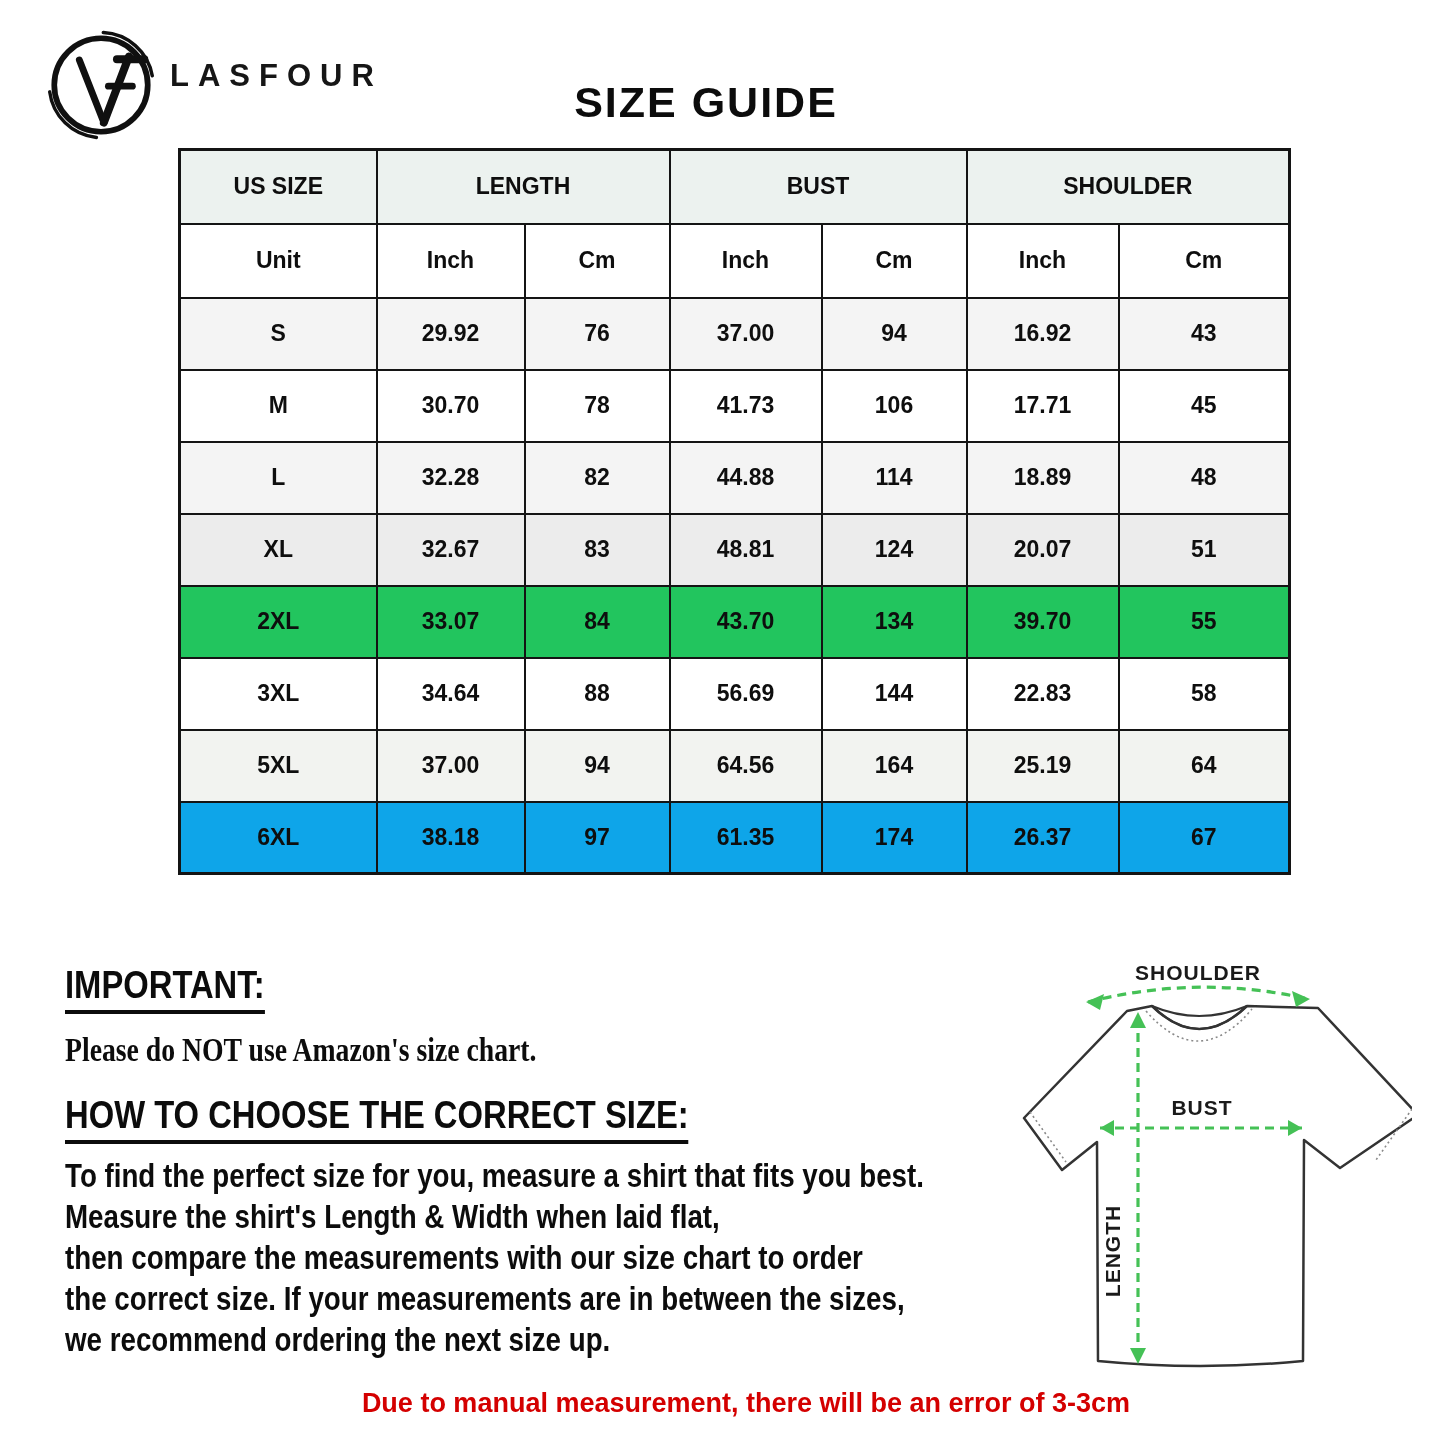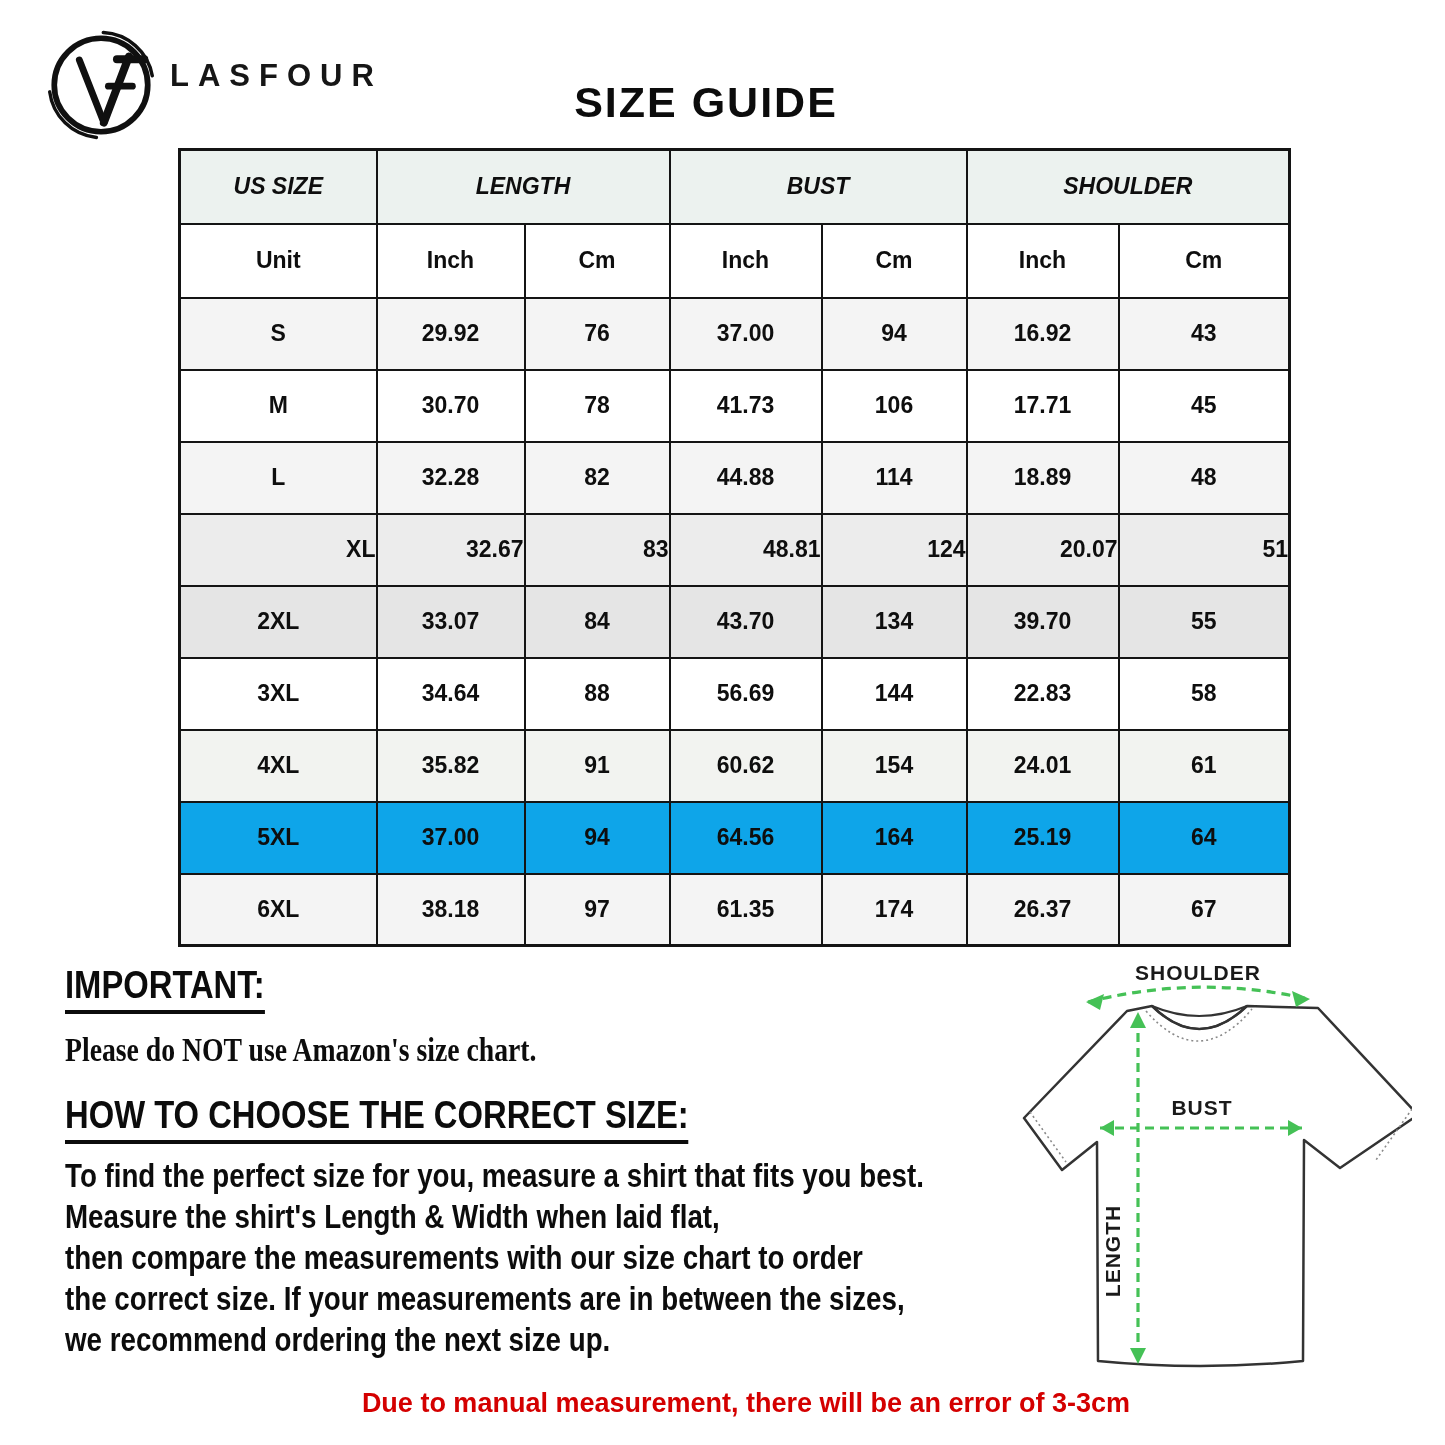--- a/index.html
+++ b/index.html
@@ -12,28 +12,28 @@
   .brand-name{font-size:31px;font-weight:bold;letter-spacing:9px;color:#161616;margin-left:12px;margin-top:-18px;}
   .page-title{position:absolute;top:78px;left:0;width:100%;text-align:center;
               font-size:43px;font-weight:bold;letter-spacing:2px;color:#0c0c0c;}
 
   
   .size-table{position:absolute;left:178px;top:148px;width:1110px;border-collapse:collapse;
               table-layout:fixed;border:3px solid #141414;}
   .size-table th,.size-table td{border:2px solid #141414;text-align:center;vertical-align:middle;
               font-weight:bold;font-size:23px;color:#0e0e0e;padding:0;background:#fff;}
   .size-table thead tr.group-row{height:74px;}
-  .size-table thead tr.group-row th{background:#ecf2ef;font-style:italic;}
+  .size-table thead tr.group-row th{background:#ecf2ef;}
   .size-table thead tr.unit-row{height:74px;}
   .size-table tbody tr{height:72px;}
   .size-table tbody tr:nth-child(1) td{background:#f4f4f4;}
   .size-table tbody tr:nth-child(2) td{background:#ffffff;}
   .size-table tbody tr:nth-child(3) td{background:#f4f4f4;}
-  .size-table tbody tr:nth-child(4) td{background:#ececec;text-align:right;}
-  .size-table tbody tr:nth-child(5) td{background:#e5e5e5;}
+  .size-table tbody tr:nth-child(4) td{background:#ececec;}
+  .size-table tbody tr:nth-child(5) td{background:#22c55e;}
   .size-table tbody tr:nth-child(6) td{background:#ffffff;}
   .size-table tbody tr:nth-child(7) td{background:#f2f3f0;}
   .size-table tbody tr:nth-child(8) td{background:#0ea5e9;}
   .size-table tbody tr:nth-child(9) td{background:#f4f4f4;}
 
   
   .cond{display:inline-block;transform:scaleX(.84);transform-origin:0 50%;white-space:nowrap;}
   .sec-heading{font-size:39px;font-weight:bold;color:#0c0c0c;
                border-bottom:4px solid #0c0c0c;padding-bottom:3px;line-height:1.1;}
   .body-line{font-size:33px;font-weight:bold;color:#0c0c0c;line-height:41px;}
@@ -150,29 +150,20 @@
       <tr>
         <td>3XL</td>
         <td>34.64</td>
         <td>88</td>
         <td>56.69</td>
         <td>144</td>
         <td>22.83</td>
         <td>58</td>
       </tr>
       <tr>
-        <td>4XL</td>
-        <td>35.82</td>
-        <td>91</td>
-        <td>60.62</td>
-        <td>154</td>
-        <td>24.01</td>
-        <td>61</td>
-      </tr>
-      <tr>
         <td>5XL</td>
         <td>37.00</td>
         <td>94</td>
         <td>64.56</td>
         <td>164</td>
         <td>25.19</td>
         <td>64</td>
       </tr>
       <tr>
         <td>6XL</td>

